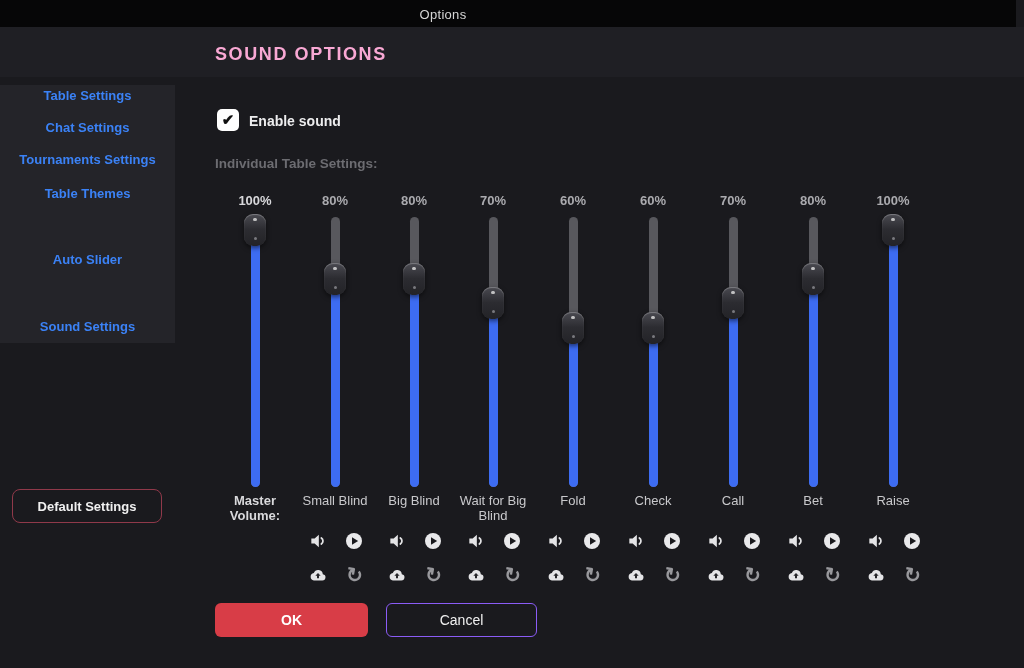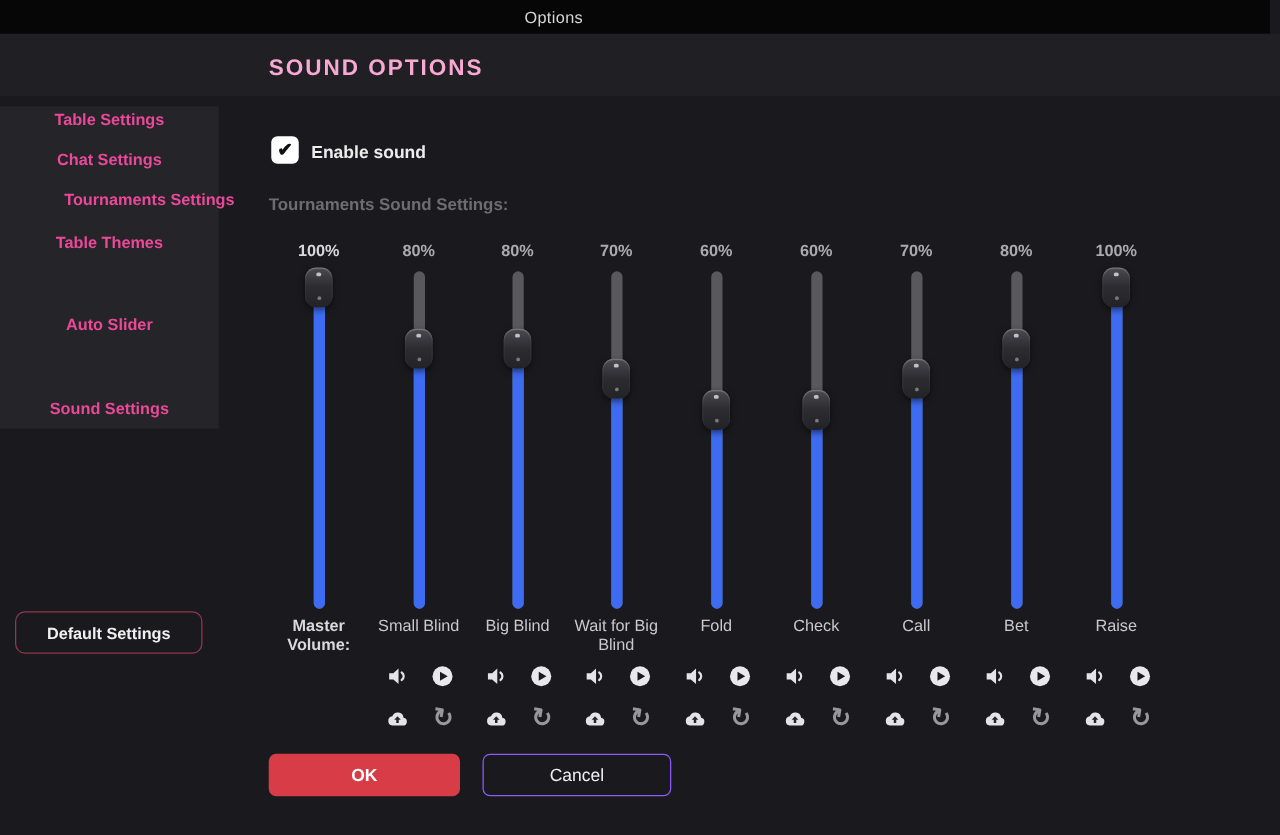--- a/index.html
+++ b/index.html
@@ -22,21 +22,21 @@
   .header-band{left:0;top:27px;width:1024px;height:50px;background:#1f1f24;}
   .page-title{
     left:215px;top:44px;color:#f9a8d4;font-size:18px;font-weight:bold;
     letter-spacing:1.6px;
   }
 
   
   .sidebar-panel{left:0;top:85px;width:175px;height:258px;background:#242429;}
   .side-item{
     position:absolute;left:0;width:175px;text-align:center;
-    color:#ec4899;font-size:13px;font-weight:600;line-height:16px;cursor:pointer;
+    color:#3b82f6;font-size:13px;font-weight:600;line-height:16px;cursor:pointer;
   }
   .default-btn{
     left:12px;top:489px;width:150px;height:34px;
     background:transparent;border:1.5px solid #90394a;border-radius:8px;
     color:#f0f0f0;font-size:13px;font-weight:600;
     display:flex;align-items:center;justify-content:center;cursor:pointer;
     box-sizing:border-box;
   }
 
   
@@ -109,32 +109,32 @@
 <div class="abs topbar">
   <div class="abs topbar-title">Options</div>
 </div>
 
 <div class="abs header-band"></div>
 <div class="abs page-title">SOUND OPTIONS</div>
 
 <div class="abs sidebar-panel" id="sidebar">
     <div class="side-item" style="top: 3px;">Table Settings</div>
     <div class="side-item" style="top: 35px;">Chat Settings</div>
-    <div class="side-item" style="top: 67px; padding-left: 32px;">Tournaments Settings</div>
+    <div class="side-item" style="top: 67px;">Tournaments Settings</div>
     <div class="side-item" style="top: 101px;">Table Themes</div>
     <div class="side-item" style="top: 167px;">Auto Slider</div>
     <div class="side-item" style="top: 234px;">Sound Settings</div>
   </div>
 <div class="abs default-btn">Default Settings</div>
 
 <div class="abs checkbox">
   <span>✔</span>
 </div>
 <div class="abs enable-label">Enable sound</div>
-<div class="abs section-label">Tournaments Sound Settings:</div>
+<div class="abs section-label">Individual Table Settings:</div>
 
 <div id="sliders">
     <div class="slider-col" style="left: 210px;">
       <div class="pct master">100%</div>
       <div class="track">
         <div class="fill" style="top: 13px; height: 257px;"></div>
       </div>
       <div class="thumb" style="top: 24px;"></div>
       <div class="slabel master">Master Volume:</div>
     </div>

